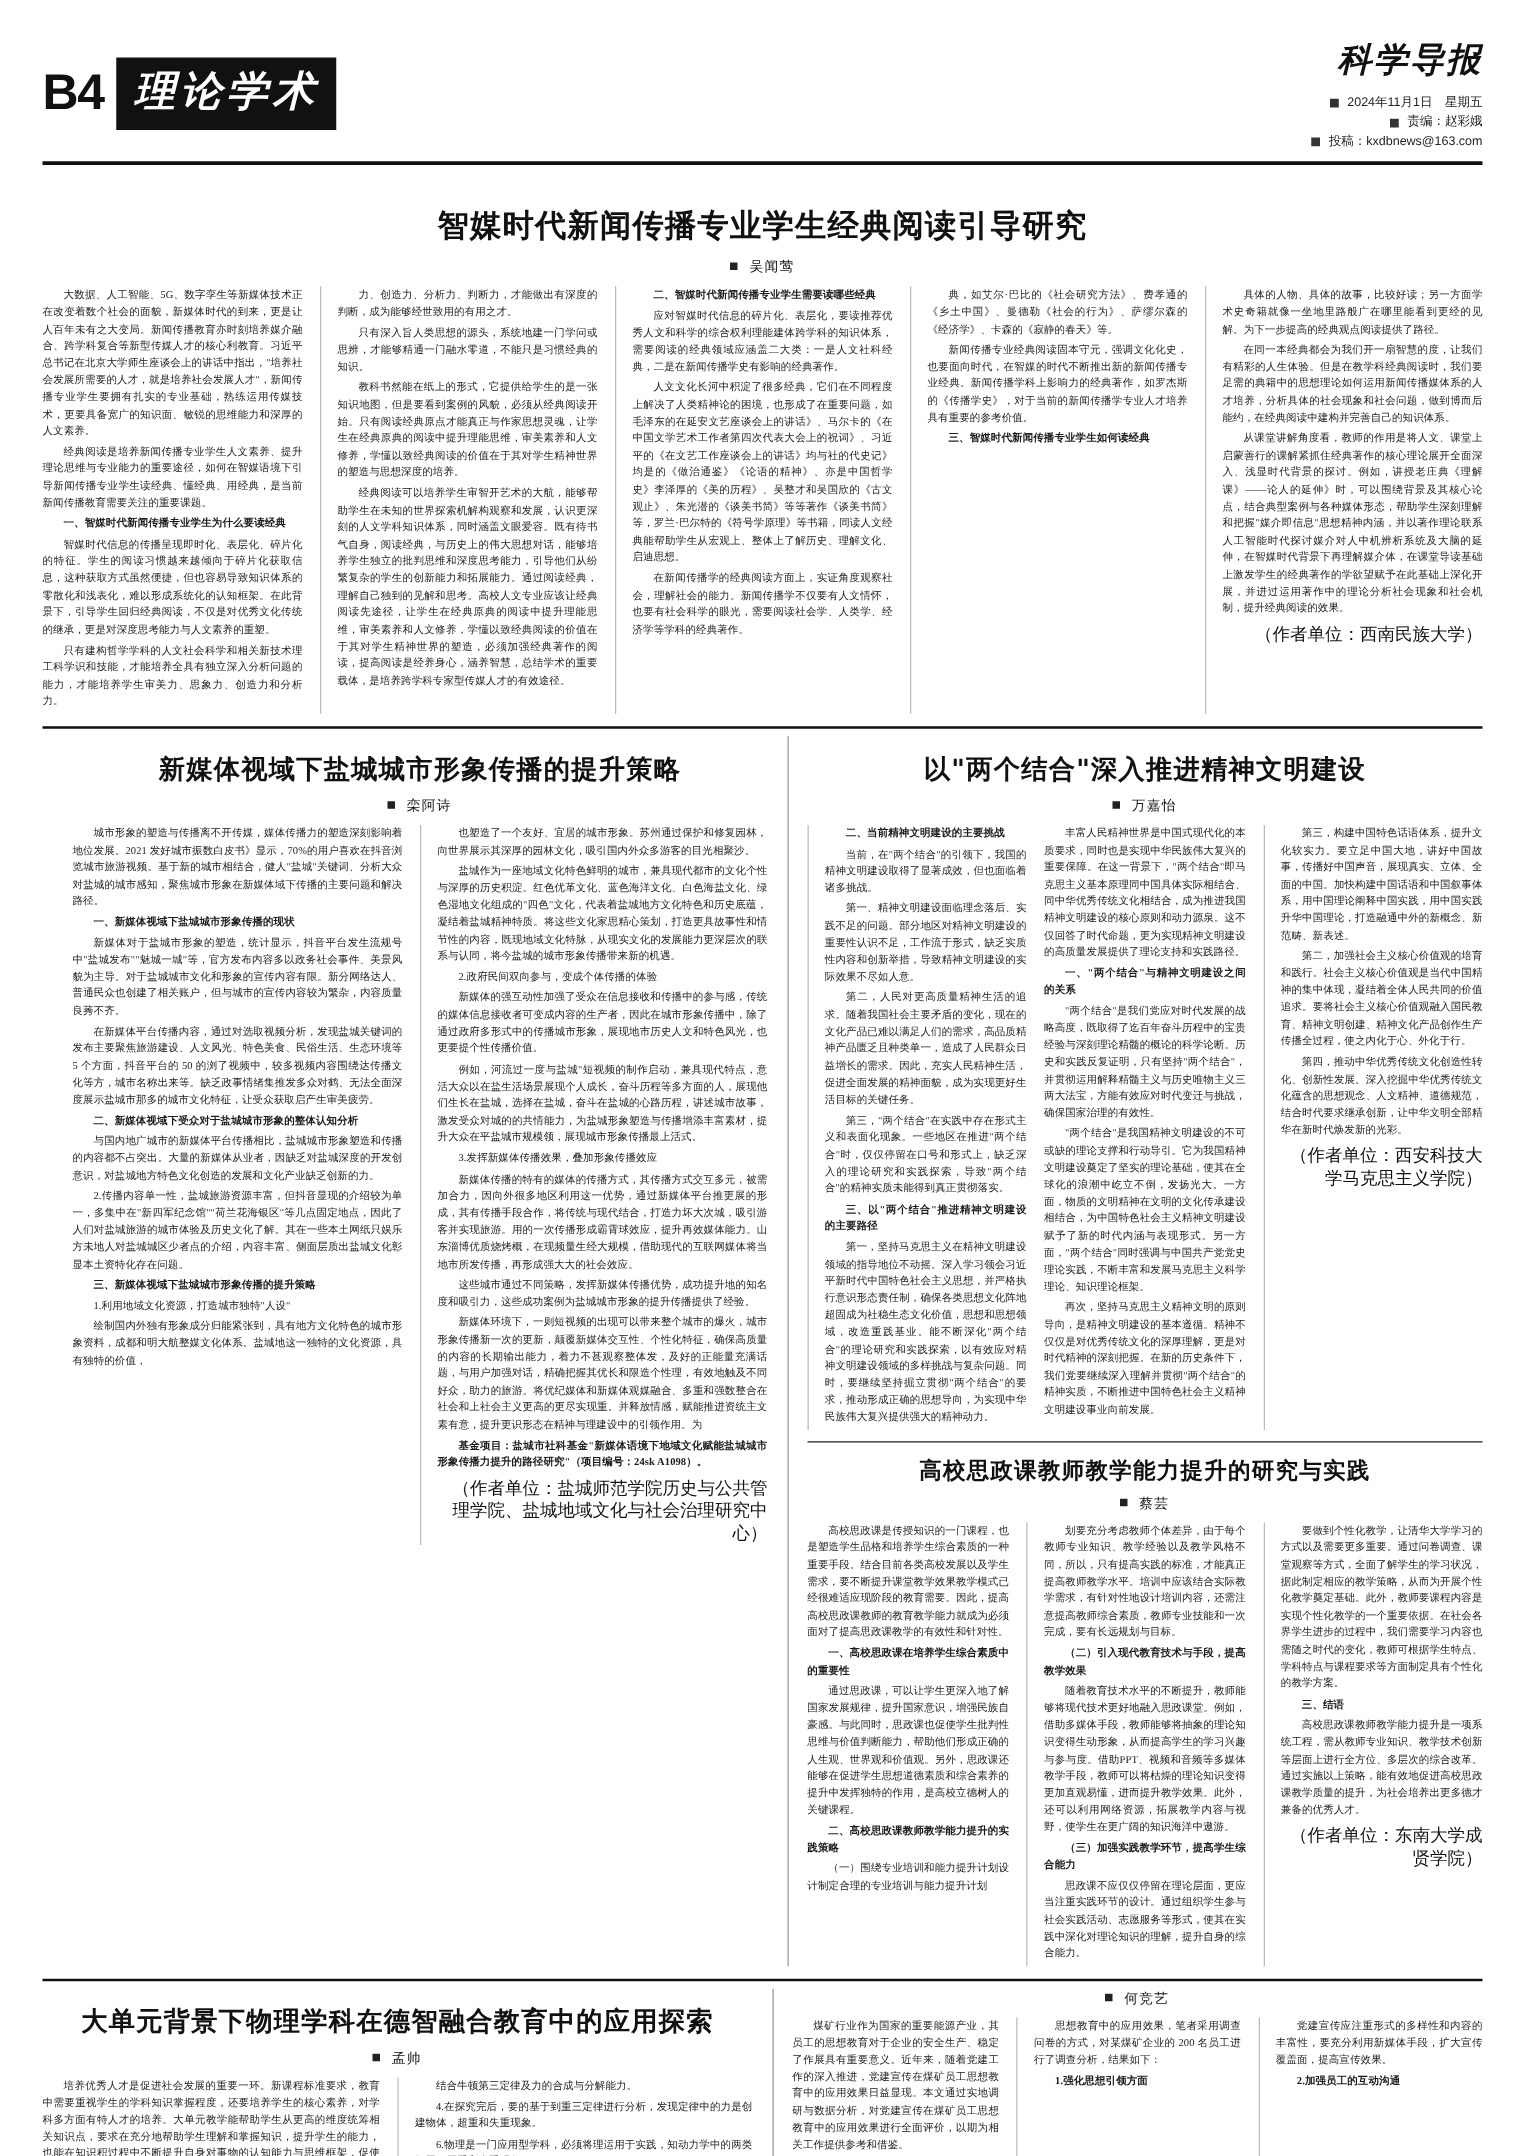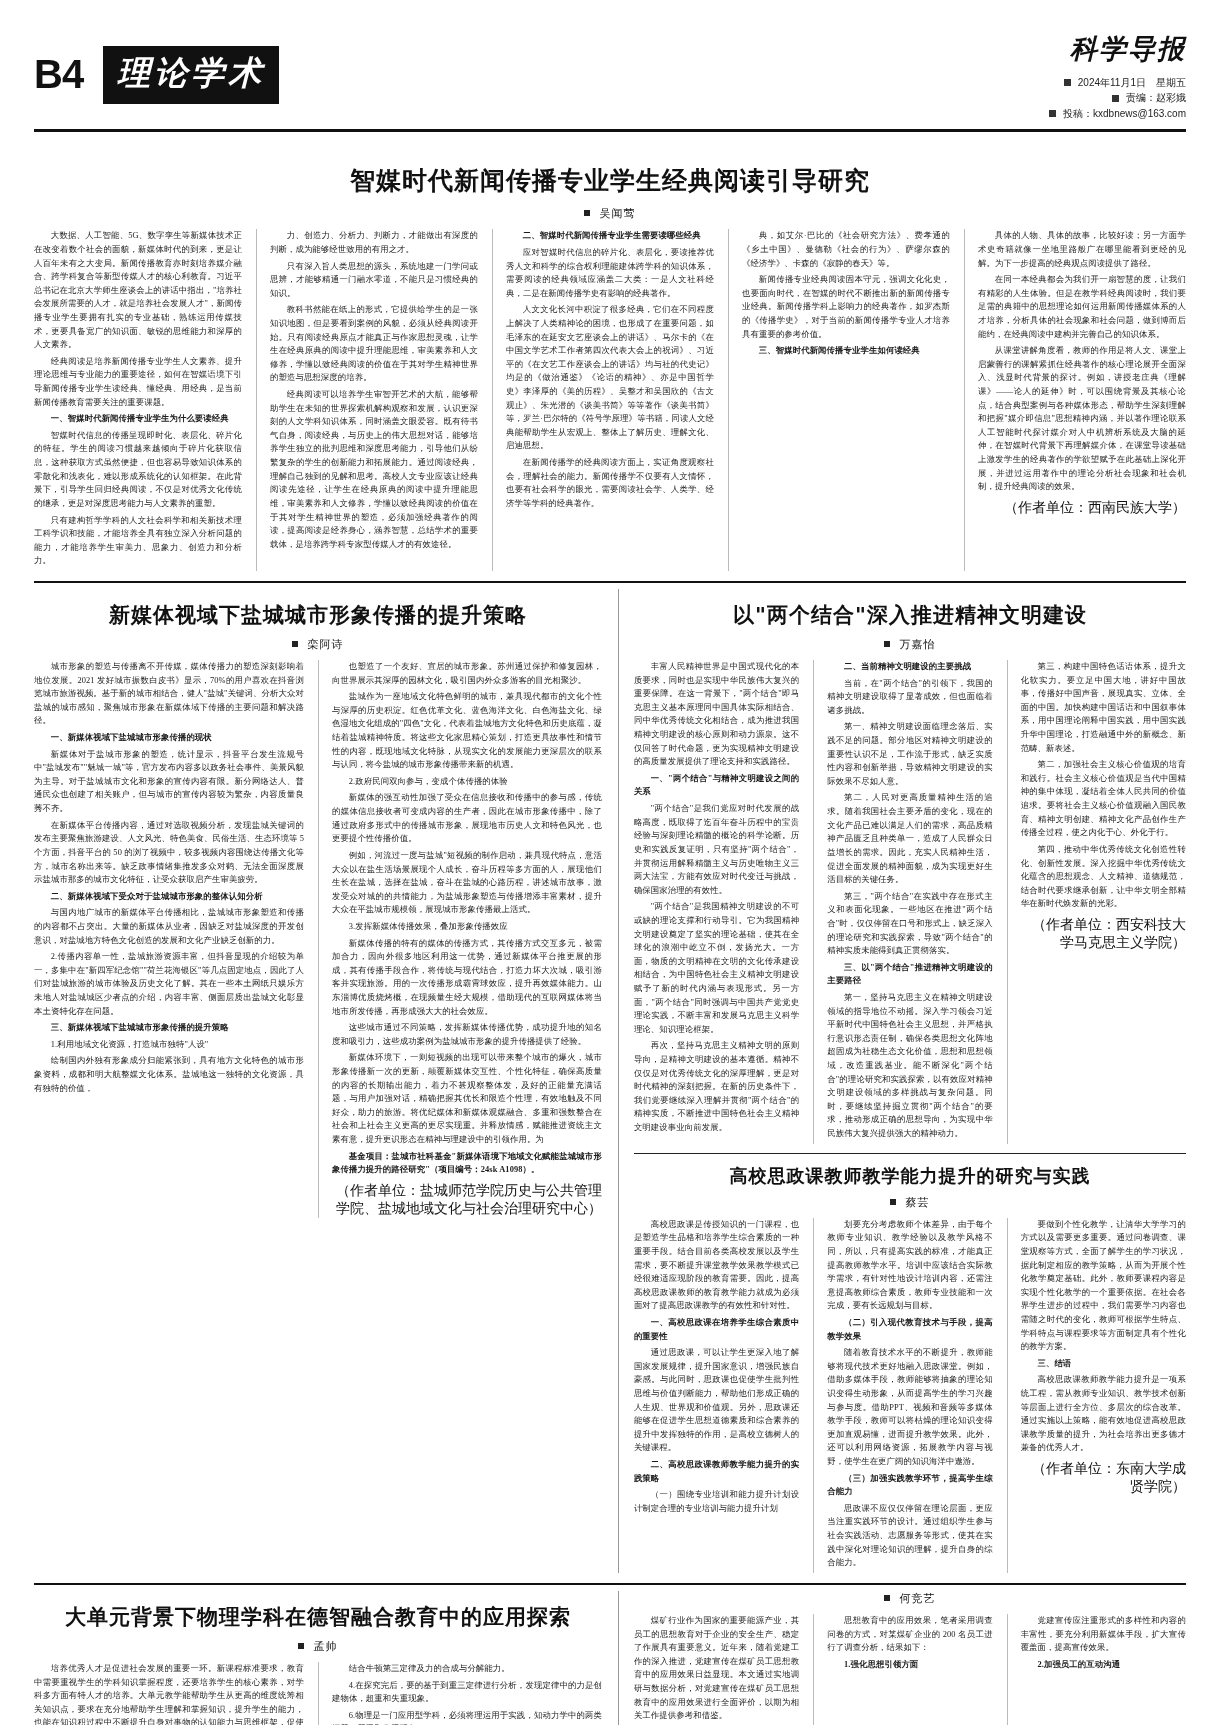--- a/index.html
+++ b/index.html
@@ -18,21 +18,21 @@
     padding: 28px 34px 18px 34px;
     position: relative;
   }
 
   
   .masthead {
     display: flex; align-items: center; justify-content: space-between;
     padding-bottom: 8px;
     border-bottom: 3px solid #111;
   }
-  .masthead-left { display: flex; align-items: center; gap: 10px; }
+  .masthead-left { display: flex; align-items: center; }
   .page-num {
     font-family: "Liberation Sans", sans-serif;
     font-weight: bold;
     font-size: 40px;
     letter-spacing: -1px;
     padding-right: 10px;
   }
   .section-title-box {
     background: #111; color: #fff;
     padding: 5px 14px 8px 14px;
@@ -99,21 +99,21 @@
     text-indent: 2em;
     color: #1b1b1b;
     letter-spacing: 0.1px;
   }
   p.b.sub { font-weight: bold; text-indent: 2em; }
   p.sig {
     font-size: 14px; text-align: right; margin: 5px 0 0 0;
     font-family: "Liberation Sans", sans-serif;
   }
   .region { padding-top: 18px; }
-  .mid-region { display: flex; gap: 16px; margin-top: 6px; }
+  .mid-region { display: flex; gap: 16px; margin-top: 6px; margin-left: 24px; }
   .bot-region { display: flex; gap: 16px; margin-top: 6px; }
 
   .half { width: 50%; }
   .half.right { border-left: 1px solid #999; padding-left: 15px; }
 
   .block-rule {
     border: 0; border-top: 2px solid #111; margin: 10px 0 0 0;
   }
 </style>
 </head>
@@ -224,35 +224,35 @@
       </div>
     </div>
 
     <div class="half right">
       <div class="art-title t-mid">以"两个结合"深入推进精神文明建设</div>
       <div class="byline">
         <span class="sq"></span>
         <span>万嘉怡</span>
       </div>
       <div class="cols">
-        <div class="col">
-          <p class="b">丰富人民精神世界是中国式现代化的本质要求，同时也是实现中华民族伟大复兴的重要保障。在这一背景下，"两个结合"即马克思主义基本原理同中国具体实际相结合、同中华优秀传统文化相结合，成为推进我国精神文明建设的核心原则和动力源泉。这不仅回答了时代命题，更为实现精神文明建设的高质量发展提供了理论支持和实践路径。</p>
-          <p class="b sub">一、"两个结合"与精神文明建设之间的关系</p>
-          <p class="b">"两个结合"是我们党应对时代发展的战略高度，既取得了迄百年奋斗历程中的宝贵经验与深刻理论精髓的概论的科学论断。历史和实践反复证明，只有坚持"两个结合"，并贯彻运用解释精髓主义与历史唯物主义三两大法宝，方能有效应对时代变迁与挑战，确保国家治理的有效性。</p>
-          <p class="b">"两个结合"是我国精神文明建设的不可或缺的理论支撑和行动导引。它为我国精神文明建设奠定了坚实的理论基础，使其在全球化的浪潮中屹立不倒，发扬光大。一方面，物质的文明精神在文明的文化传承建设相结合，为中国特色社会主义精神文明建设赋予了新的时代内涵与表现形式。另一方面，"两个结合"同时强调与中国共产党党史理论实践，不断丰富和发展马克思主义科学理论、知识理论框架。</p>
-          <p class="b">再次，坚持马克思主义精神文明的原则导向，是精神文明建设的基本遵循。精神不仅仅是对优秀传统文化的深厚理解，更是对时代精神的深刻把握。在新的历史条件下，我们党要继续深入理解并贯彻"两个结合"的精神实质，不断推进中国特色社会主义精神文明建设事业向前发展。</p>
-        </div>
         <div class="col sep">
           <p class="b sub">二、当前精神文明建设的主要挑战</p>
           <p class="b">当前，在"两个结合"的引领下，我国的精神文明建设取得了显著成效，但也面临着诸多挑战。</p>
           <p class="b">第一、精神文明建设面临理念落后、实践不足的问题。部分地区对精神文明建设的重要性认识不足，工作流于形式，缺乏实质性内容和创新举措，导致精神文明建设的实际效果不尽如人意。</p>
           <p class="b">第二，人民对更高质量精神生活的追求。随着我国社会主要矛盾的变化，现在的文化产品已难以满足人们的需求，高品质精神产品匮乏且种类单一，造成了人民群众日益增长的需求。因此，充实人民精神生活，促进全面发展的精神面貌，成为实现更好生活目标的关键任务。</p>
           <p class="b">第三，"两个结合"在实践中存在形式主义和表面化现象。一些地区在推进"两个结合"时，仅仅停留在口号和形式上，缺乏深入的理论研究和实践探索，导致"两个结合"的精神实质未能得到真正贯彻落实。</p>
           <p class="b sub">三、以"两个结合"推进精神文明建设的主要路径</p>
           <p class="b">第一，坚持马克思主义在精神文明建设领域的指导地位不动摇。深入学习领会习近平新时代中国特色社会主义思想，并严格执行意识形态责任制，确保各类思想文化阵地超固成为社稳生态文化价值，思想和思想领域，改造重践基业。能不断深化"两个结合"的理论研究和实践探索，以有效应对精神文明建设领域的多样挑战与复杂问题。同时，要继续坚持掘立贯彻"两个结合"的要求，推动形成正确的思想导向，为实现中华民族伟大复兴提供强大的精神动力。</p>
+        </div>
+        <div class="col">
+          <p class="b">丰富人民精神世界是中国式现代化的本质要求，同时也是实现中华民族伟大复兴的重要保障。在这一背景下，"两个结合"即马克思主义基本原理同中国具体实际相结合、同中华优秀传统文化相结合，成为推进我国精神文明建设的核心原则和动力源泉。这不仅回答了时代命题，更为实现精神文明建设的高质量发展提供了理论支持和实践路径。</p>
+          <p class="b sub">一、"两个结合"与精神文明建设之间的关系</p>
+          <p class="b">"两个结合"是我们党应对时代发展的战略高度，既取得了迄百年奋斗历程中的宝贵经验与深刻理论精髓的概论的科学论断。历史和实践反复证明，只有坚持"两个结合"，并贯彻运用解释精髓主义与历史唯物主义三两大法宝，方能有效应对时代变迁与挑战，确保国家治理的有效性。</p>
+          <p class="b">"两个结合"是我国精神文明建设的不可或缺的理论支撑和行动导引。它为我国精神文明建设奠定了坚实的理论基础，使其在全球化的浪潮中屹立不倒，发扬光大。一方面，物质的文明精神在文明的文化传承建设相结合，为中国特色社会主义精神文明建设赋予了新的时代内涵与表现形式。另一方面，"两个结合"同时强调与中国共产党党史理论实践，不断丰富和发展马克思主义科学理论、知识理论框架。</p>
+          <p class="b">再次，坚持马克思主义精神文明的原则导向，是精神文明建设的基本遵循。精神不仅仅是对优秀传统文化的深厚理解，更是对时代精神的深刻把握。在新的历史条件下，我们党要继续深入理解并贯彻"两个结合"的精神实质，不断推进中国特色社会主义精神文明建设事业向前发展。</p>
         </div>
         <div class="col sep">
           <p class="b">第三，构建中国特色话语体系，提升文化软实力。要立足中国大地，讲好中国故事，传播好中国声音，展现真实、立体、全面的中国。加快构建中国话语和中国叙事体系，用中国理论阐释中国实践，用中国实践升华中国理论，打造融通中外的新概念、新范畴、新表述。</p>
           <p class="b">第二，加强社会主义核心价值观的培育和践行。社会主义核心价值观是当代中国精神的集中体现，凝结着全体人民共同的价值追求。要将社会主义核心价值观融入国民教育、精神文明创建、精神文化产品创作生产传播全过程，使之内化于心、外化于行。</p>
           <p class="b">第四，推动中华优秀传统文化创造性转化、创新性发展。深入挖掘中华优秀传统文化蕴含的思想观念、人文精神、道德规范，结合时代要求继承创新，让中华文明全部精华在新时代焕发新的光彩。</p>
           <p class="sig">（作者单位：西安科技大学马克思主义学院）</p>
         </div>
       </div>
 
       <hr class="hrule">

